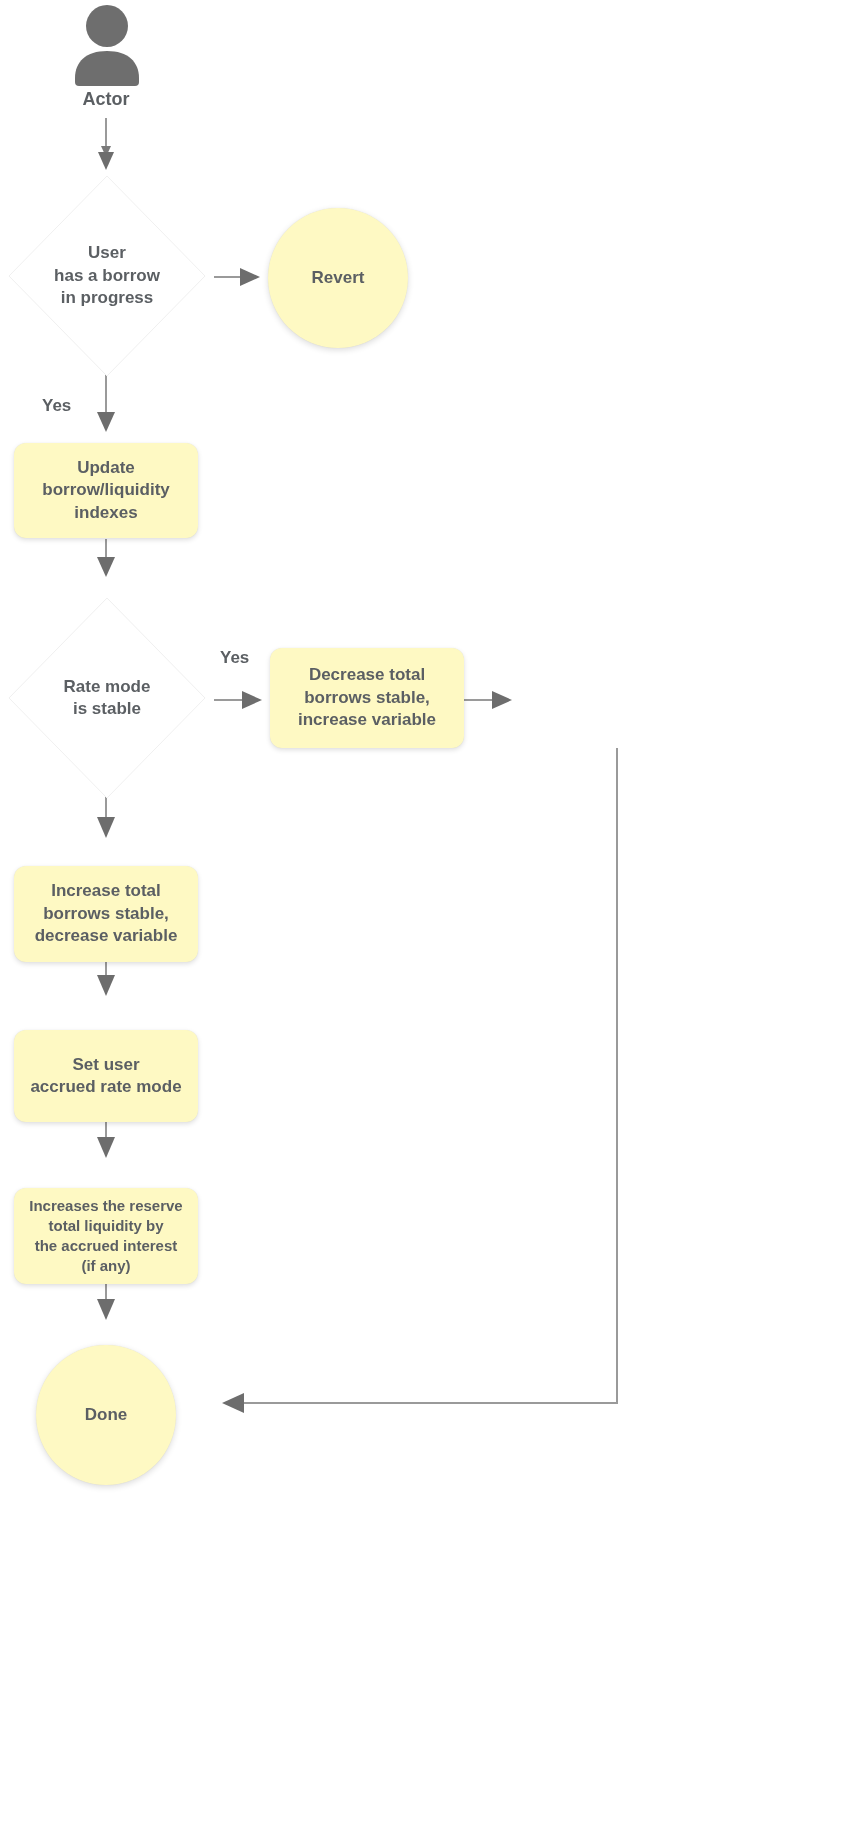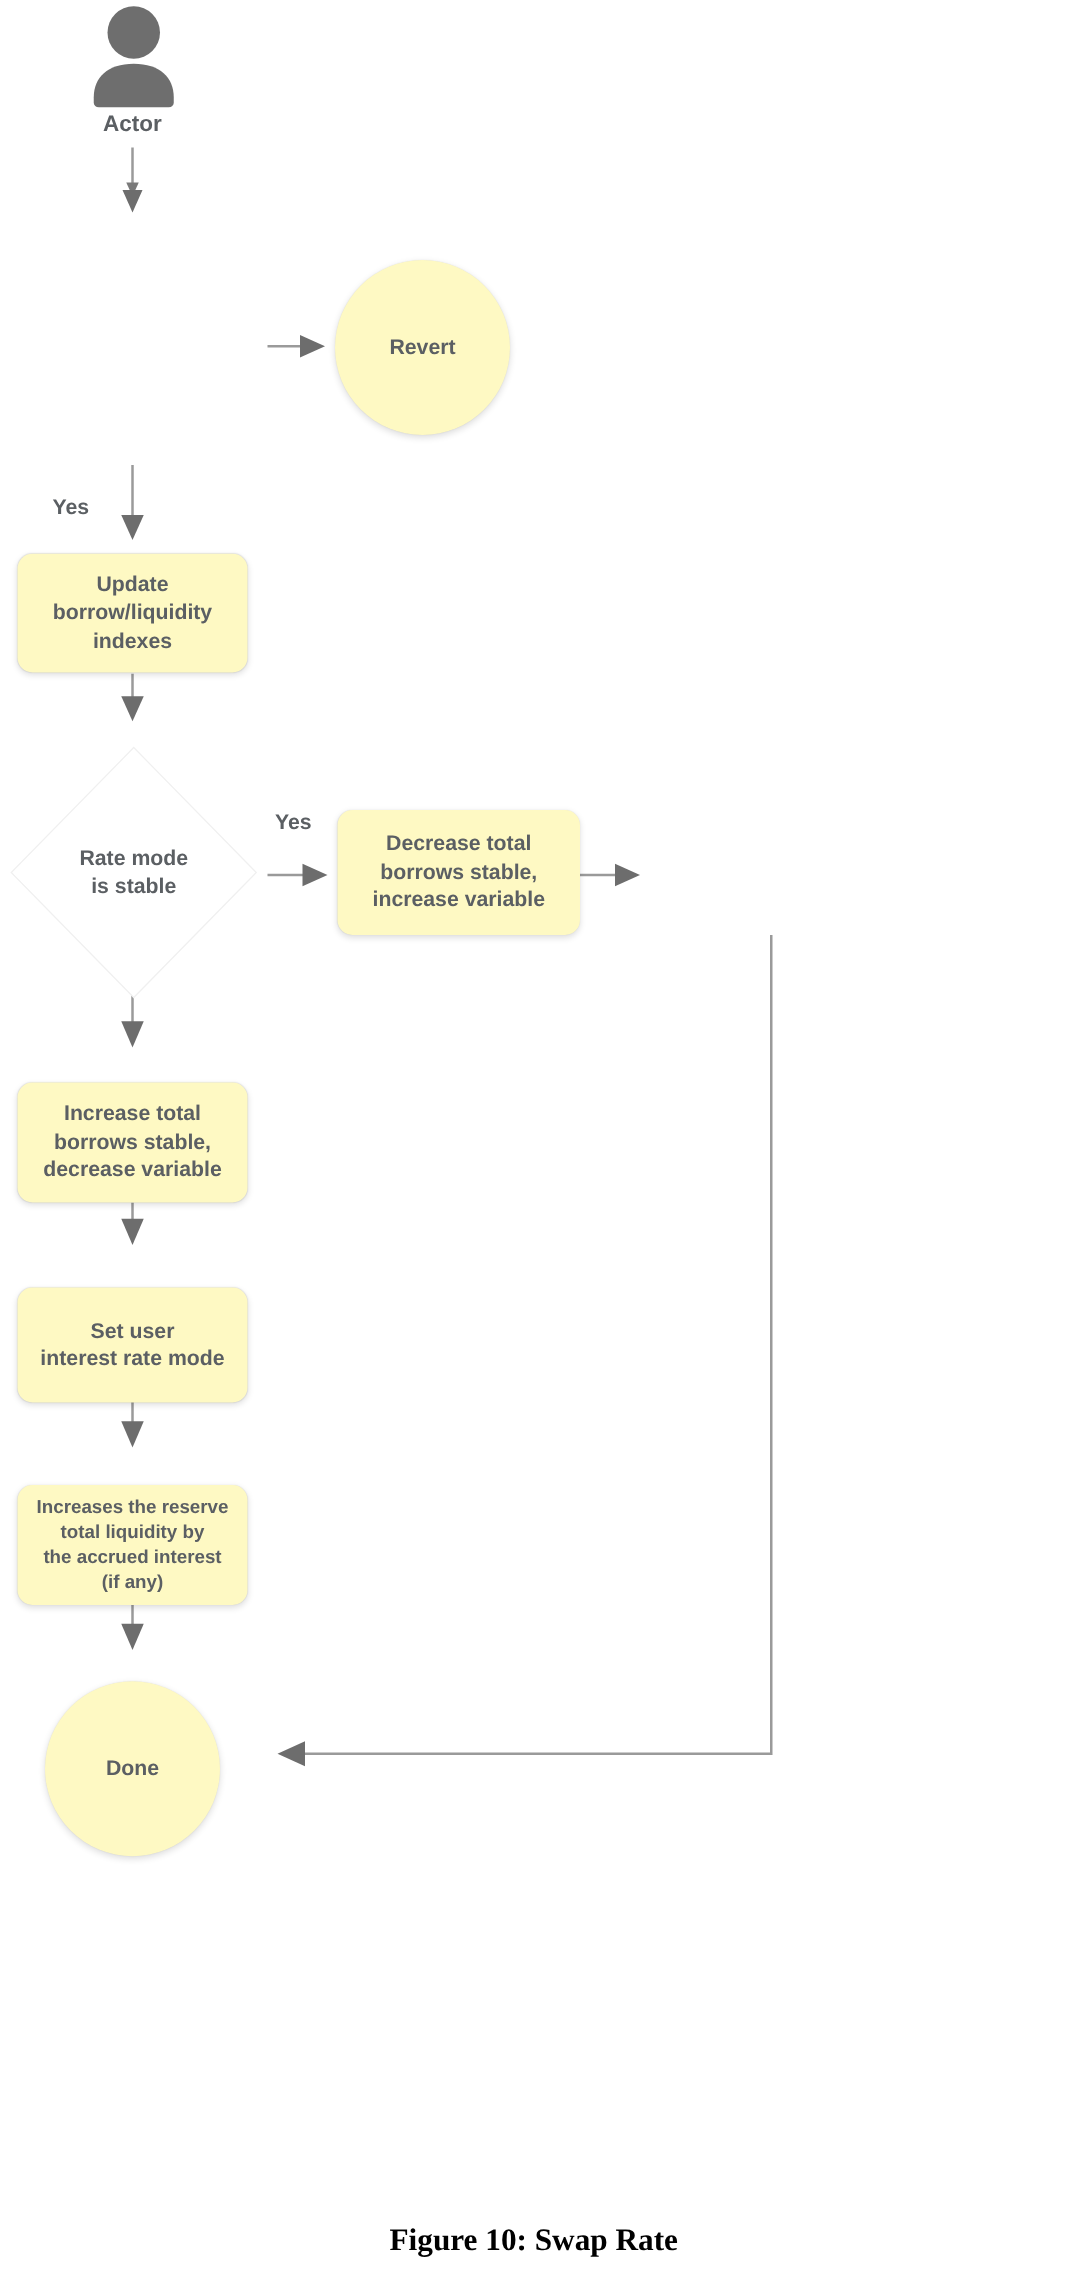--- a/index.html
+++ b/index.html
@@ -163,20 +163,29 @@
     <path d="M 617 748 L 617 1403 L 242 1403" fill="none" stroke="#9a9a9a" stroke-width="2"></path>
     <polygon points="244,1393 222,1403 244,1413" fill="#6d6d6d"></polygon>
   </svg>
 
   <svg class="actor-icon" style="left:72px; top:4px;" width="70" height="82" viewBox="0 0 70 82" xmlns="http://www.w3.org/2000/svg">
     <circle cx="35" cy="22" r="21" fill="#6e6e6e"></circle>
     <path d="M 35 47 C 14 47 3 58 3 74 L 3 78 A 4 4 0 0 0 7 82 L 63 82 A 4 4 0 0 0 67 78 L 67 74 C 67 58 56 47 35 47 Z" fill="#6e6e6e"></path>
   </svg>
   <div class="actor-label" style="left:46px; top:89px; width:120px;">Actor</div>
 
+  <div class="diamond-wrap" style="left:6px; top:172px; width:202px; height:208px;">
+    <svg class="diamond-shape" viewBox="0 0 202 208" width="202" height="208" xmlns="http://www.w3.org/2000/svg">
+      <polygon points="101,4 199,104 101,204 3,104" fill="#ffffff" stroke="#f0f0f0" stroke-width="1"></polygon>
+      <polygon points="101,7 197,105 101,201 5,105" fill="#ffffff"></polygon>
+    </svg>
+    <div class="diamond-label">User
+has a borrow
+in progress</div>
+  </div>
 
   <div class="node circle" style="left:268px; top:208px; width:140px; height:140px;">
     <span class="node-text">Revert</span>
   </div>
 
   <div class="edge-label" style="left:42px; top:396px;">Yes</div>
 
   <div class="node box" style="left:14px; top:443px; width:184px; height:95px;">
     <span class="node-text">Update
 borrow/liquidity
@@ -202,29 +211,28 @@
 
 
   <div class="node box" style="left:14px; top:866px; width:184px; height:96px;">
     <span class="node-text">Increase total
 borrows stable,
 decrease variable</span>
   </div>
 
   <div class="node box" style="left:14px; top:1030px; width:184px; height:92px;">
     <span class="node-text">Set user
-interest rate mode</span>
+accrued rate mode</span>
   </div>
 
   <div class="node circle" style="left:36px; top:1345px; width:140px; height:140px;">
     <span class="node-text">Done</span>
   </div>
 
   <div class="node box small" style="left:14px; top:1188px; width:184px; height:96px;">
     <span class="node-text">Increases the reserve
 total liquidity by
 the accrued interest
 (if any)</span>
   </div>
 
-  <div class="caption" style="left:0; top:1779px;">Figure 10: Swap Rate</div>
 
 </div>
 
 </body></html>

